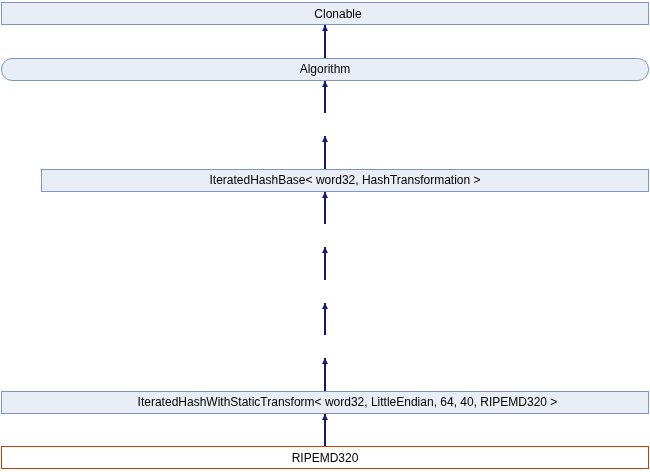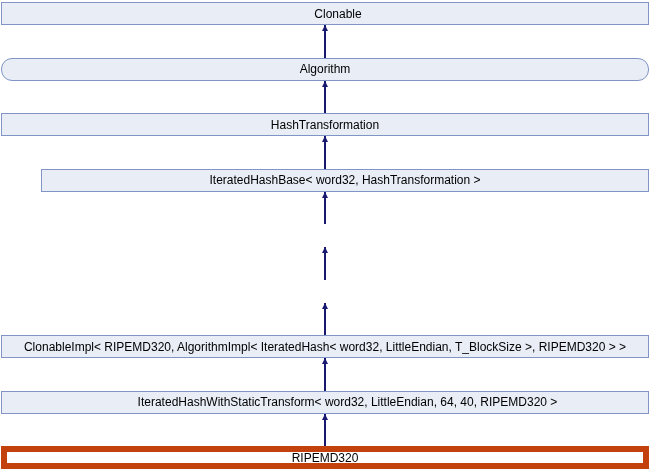--- a/index.html
+++ b/index.html
@@ -22,21 +22,21 @@
     display: flex;
     align-items: center;
     justify-content: center;
     font-size: 12px;
     color: #000000;
     white-space: nowrap;
     cursor: pointer;
   }
   .class-node.current {
     background: #ffffff;
-    border: 6px solid #c2410c;
+    border: 1px solid #c2410c;
     cursor: default;
   }
   .inheritance-arrow {
     position: absolute;
     left: 324.25px;
     width: 1.5px;
     background: #191970;
   }
   .inheritance-arrow::before {
     content: "";
@@ -57,35 +57,33 @@
 <div id="diagram">
 
   <div class="class-node" style="top: 2px; padding-left: 26px;">Clonable</div>
 
   <div class="inheritance-arrow" style="top: 25px; height: 32.5px;"></div>
 
   <div class="class-node" style="top: 57.5px; border-radius: 11px;">Algorithm</div>
 
   <div class="inheritance-arrow" style="top: 80.5px; height: 32.5px;"></div>
 
-  <div class="class-node" style="top: 113px;">HashTransformation</div>
 
   <div class="inheritance-arrow" style="top: 136px; height: 32.5px;"></div>
 
   <div class="class-node" style="top: 168.5px; margin-left: 40px;">IteratedHashBase&lt; word32, HashTransformation &gt;</div>
 
   <div class="inheritance-arrow" style="top: 191.5px; height: 32.5px;"></div>
 
 
   <div class="inheritance-arrow" style="top: 247px; height: 32.5px;"></div>
 
 
   <div class="inheritance-arrow" style="top: 302.5px; height: 32.5px;"></div>
 
-  <div class="class-node" style="top: 335px;">ClonableImpl&lt; RIPEMD320, AlgorithmImpl&lt; IteratedHash&lt; word32, LittleEndian, T_BlockSize &gt;, RIPEMD320 &gt; &gt;</div>
 
   <div class="inheritance-arrow" style="top: 358px; height: 32.5px;"></div>
 
   <div class="class-node" style="top: 390.5px; padding-left: 45px;">IteratedHashWithStaticTransform&lt; word32, LittleEndian, 64, 40, RIPEMD320 &gt;</div>
 
   <div class="inheritance-arrow" style="top: 413.5px; height: 32.5px;"></div>
 
   <div class="class-node current" style="top: 446px;">RIPEMD320</div>
 
 </div>

